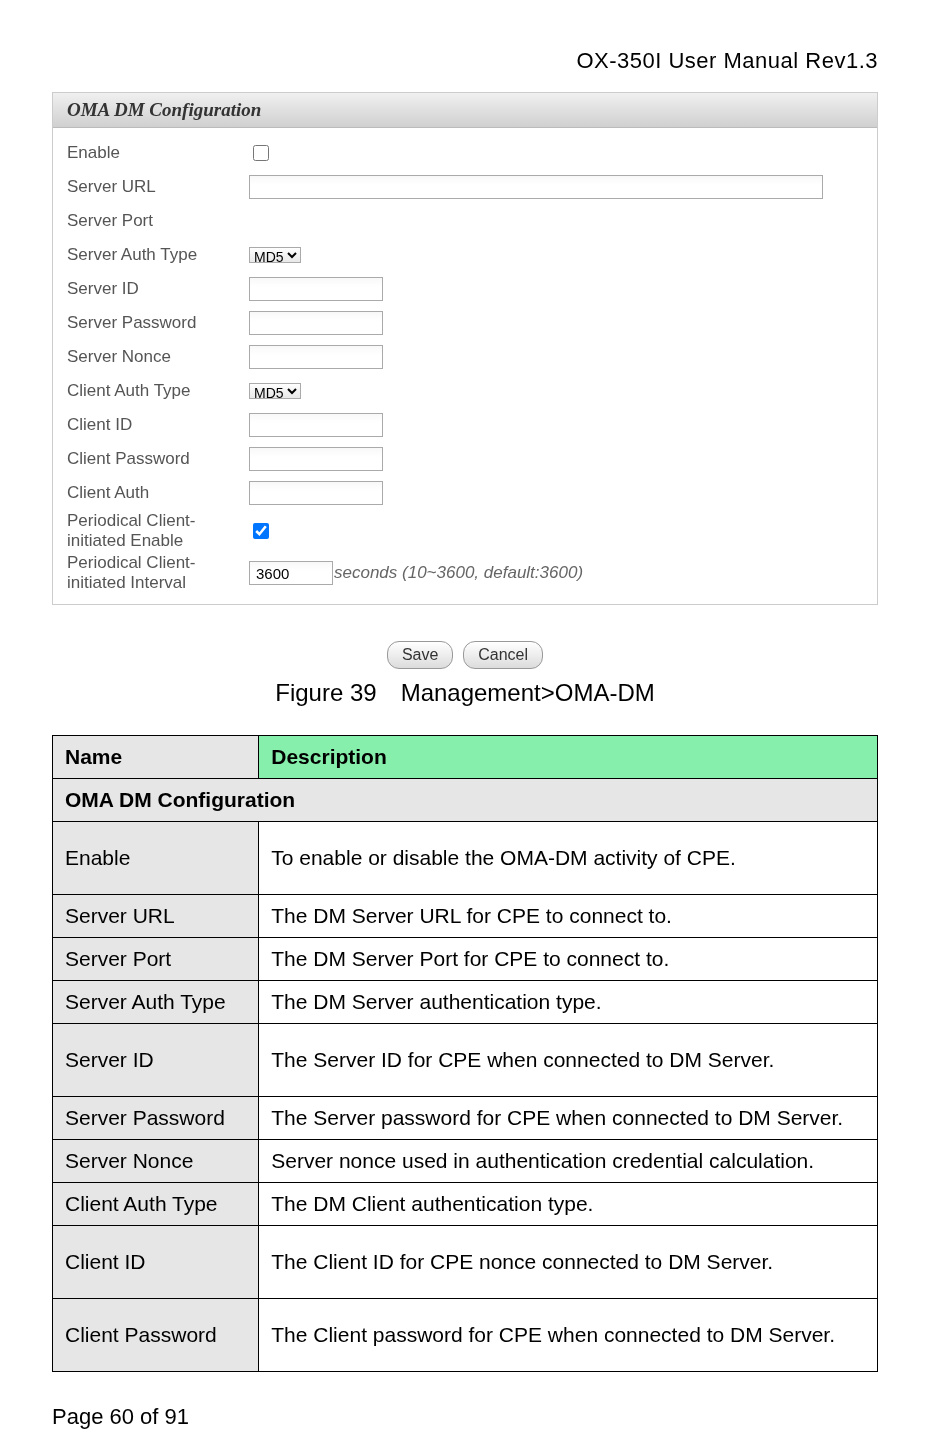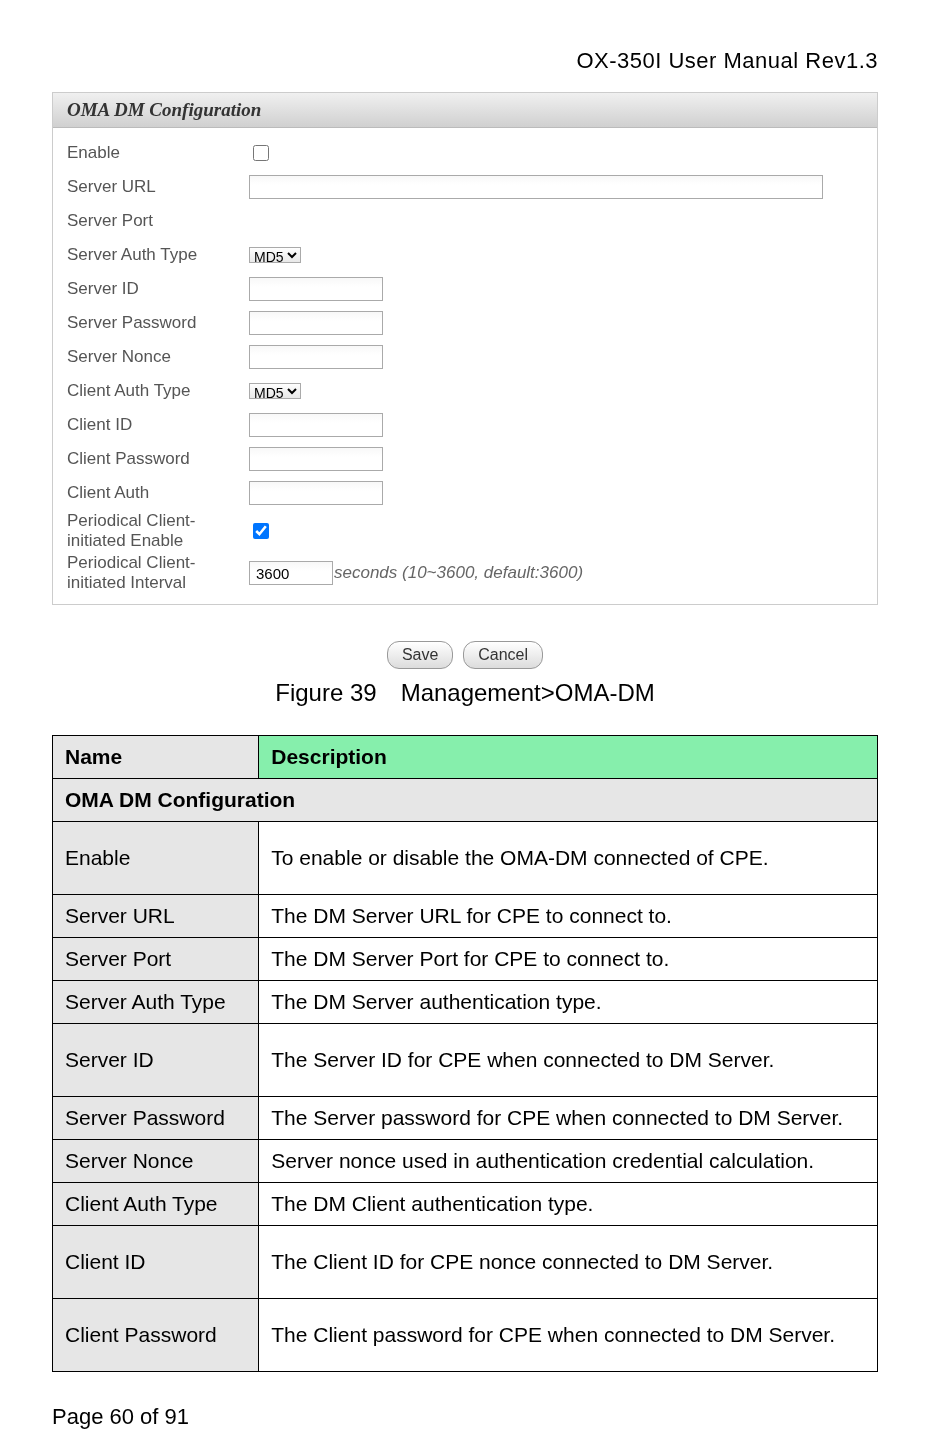--- a/index.html
+++ b/index.html
@@ -238,21 +238,21 @@
   <tbody>
       <tr>
     <th class="hdr-name">Name</th>
     <th class="hdr-desc">Description</th>
   </tr>
   <tr class="section-row">
     <td colspan="2">OMA DM Configuration</td>
   </tr>
   <tr class="tall-row">
     <td class="name-cell">Enable</td>
-    <td class="desc-cell">To enable or disable the OMA-DM connected of CPE.</td>
+    <td class="desc-cell">To enable or disable the OMA-DM activity of CPE.</td>
   </tr>
   <tr>
     <td class="name-cell">Server URL</td>
     <td class="desc-cell">The DM Server URL for CPE to connect to.</td>
   </tr>
   <tr>
     <td class="name-cell">Server Port</td>
     <td class="desc-cell">The DM Server Port for CPE to connect to.</td>
   </tr>
   <tr>

